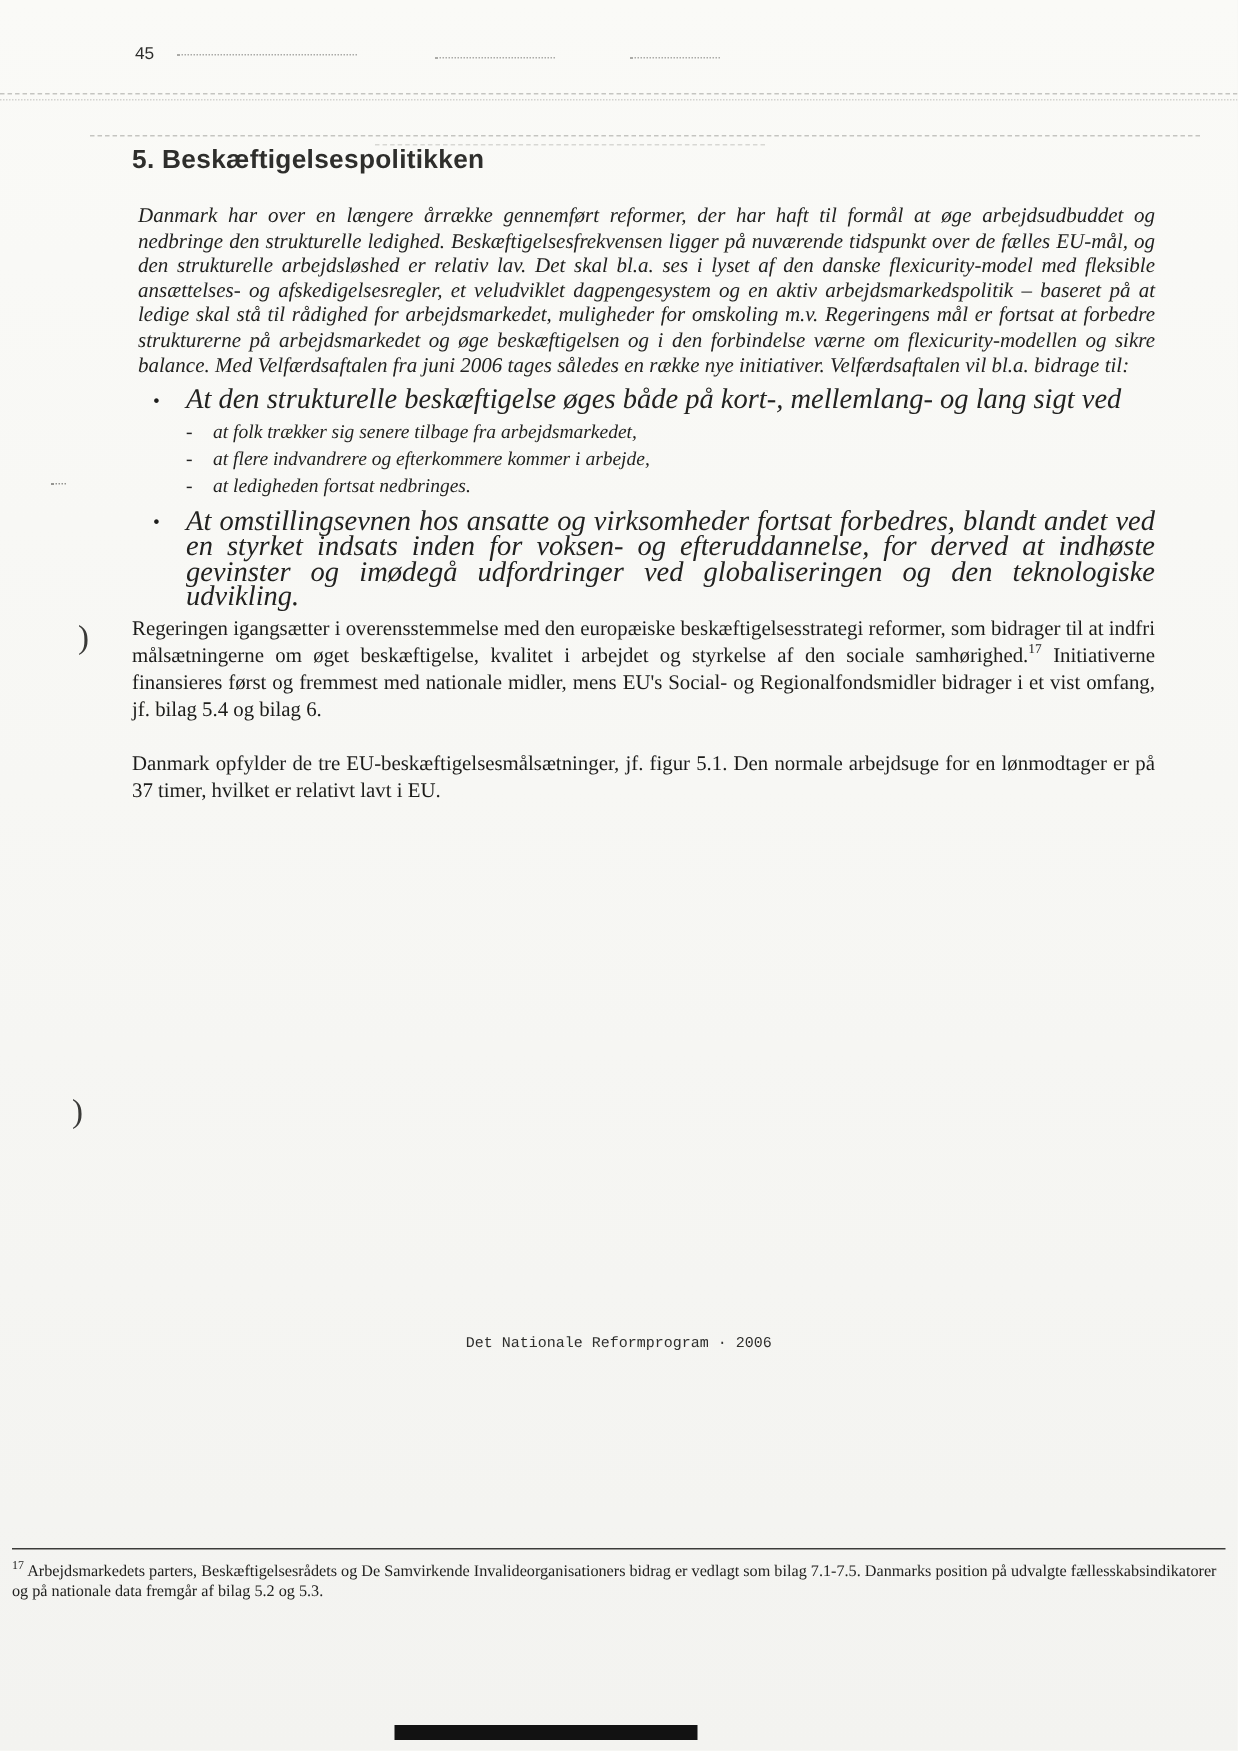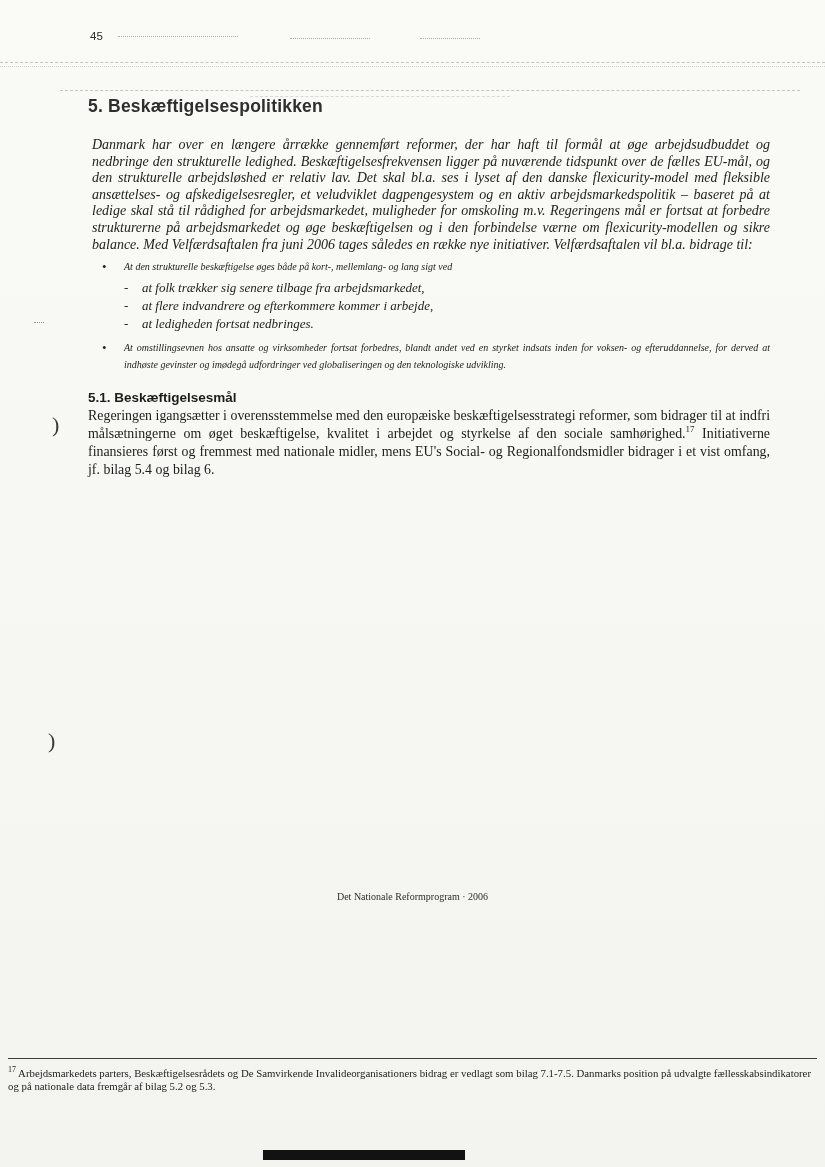--- a/index.html
+++ b/index.html
@@ -39,21 +39,21 @@
     font-style:italic;
     font-size:14px;line-height:16.6px;
     text-align:justify;
     margin:0 0 6px 4px;
     color:#222220;
   }
   .bullets{margin:0 0 0 14px;}
   .bullet-row{display:flex;margin:2px 0 4px 0;}
   .bullet-mark{width:22px;flex:0 0 22px;font-size:13px;color:#1d1d1b;}
   .bullet-text{
-    flex:1;font-style:italic;font-size:10px;line-height:16.6px;
+    flex:1;font-style:italic;font-size:19px;line-height:16.6px;
     text-align:justify;color:#222220;
   }
   .subbullets{margin:1px 0 2px 22px;}
   .sub-row{display:flex;margin:0 0 2px 0;}
   .sub-mark{width:18px;flex:0 0 18px;font-size:13px;font-style:italic;color:#222;}
   .sub-text{flex:1;font-style:italic;font-size:13px;line-height:16.2px;color:#222220;}
   .section-heading{
     font-family:"Liberation Sans",sans-serif;
     font-size:13.5px;font-weight:bold;color:#1c1c1a;
     margin:16px 0 2px 0;
@@ -61,26 +61,26 @@
   .body-para{
     font-size:13.9px;line-height:18px;text-align:justify;
     margin:0 0 18px 0;color:#1c1c1a;
   }
   .body-para sup{font-size:9px;line-height:0;}
   .inline-italic{}
   
   .running-footer{
     position:absolute;top:891px;left:0;width:100%;
     text-align:center;
-    font-family:Liberation Serif, serif;
+    font-family:Liberation Mono, monospace;
     font-size:10px;color:#2e2e2c;
   }
   
   .footnote{
-    position:absolute;top:1058px;left:8px;right:8px;
+    position:absolute;top:1032px;left:8px;right:8px;
     border-top:1.5px solid #3c3c3a;
     padding-top:4px;
     font-size:10.8px;line-height:13.5px;color:#222220;
   }
   .footnote sup{font-size:8px;}
 </style>
 </head>
 <body>
 
 <div class="page">
@@ -126,24 +126,24 @@
         </div>
       </div>
 
       <div class="bullet-row" style="margin-top:8px;">
         <span class="bullet-mark">•</span>
         <span class="bullet-text">At omstillingsevnen hos ansatte og virksomheder fortsat forbedres, blandt andet ved en styrket indsats inden for voksen- og efteruddannelse, for derved at indhøste gevinster og imødegå udfordringer ved globaliseringen og den teknologiske udvikling.</span>
       </div>
 
     </div>
 
-    <h2 class="section-heading">5.1. Beskæftigelsesmål</h2>
 
     <p class="body-para"><span>Regeringen igangsætter i overensstemmelse med den europæiske beskæftigelsesstrategi reformer, som bidrager til at indfri målsætningerne om øget beskæftigelse, kvalitet i arbejdet og styrkelse af den sociale samhørighed.</span><sup>17</sup><span> Initiativerne finansieres først og fremmest med nationale midler, mens EU's Social- og Regionalfondsmidler bidrager i et vist omfang, </span><span class="inline-italic">jf. bilag 5.4 og bilag 6</span><span>.</span></p>
 
+    <p class="body-para"><span>Danmark opfylder de tre EU-beskæftigelsesmålsætninger, </span><span class="inline-italic">jf. figur 5.1</span><span>. Den normale arbejdsuge for en lønmodtager er på 37 timer, hvilket er relativt lavt i EU.</span></p>
 
   </div>
 
   <div class="running-footer">Det Nationale Reformprogram · 2006</div>
 
   <div class="footnote"><sup>17</sup><span> Arbejdsmarkedets parters, Beskæftigelsesrådets og De Samvirkende Invalideorganisationers bidrag er vedlagt som </span><span class="inline-italic">bilag 7.1-7.5</span><span>. Danmarks position på udvalgte fællesskabsindikatorer og på nationale data fremgår af </span><span class="inline-italic">bilag 5.2 og 5.3</span><span>.</span></div>
 
 </div>
 
 </body></html>

